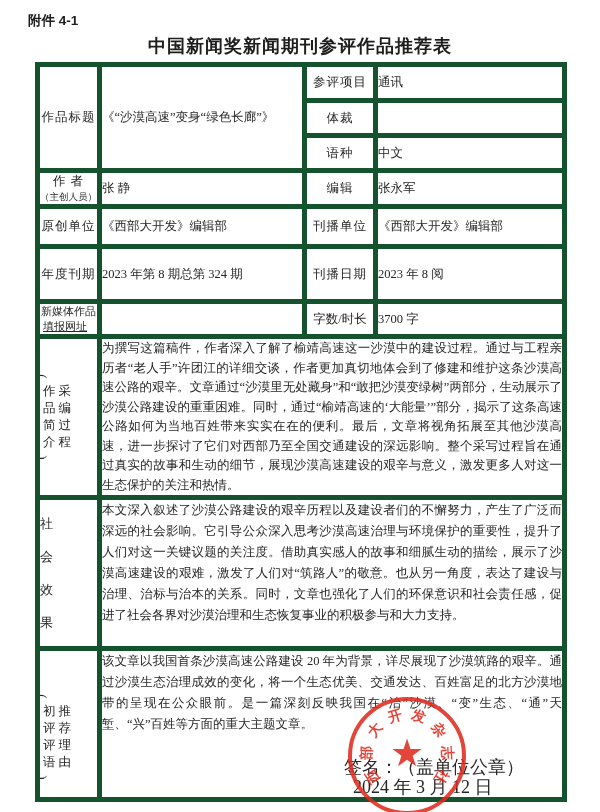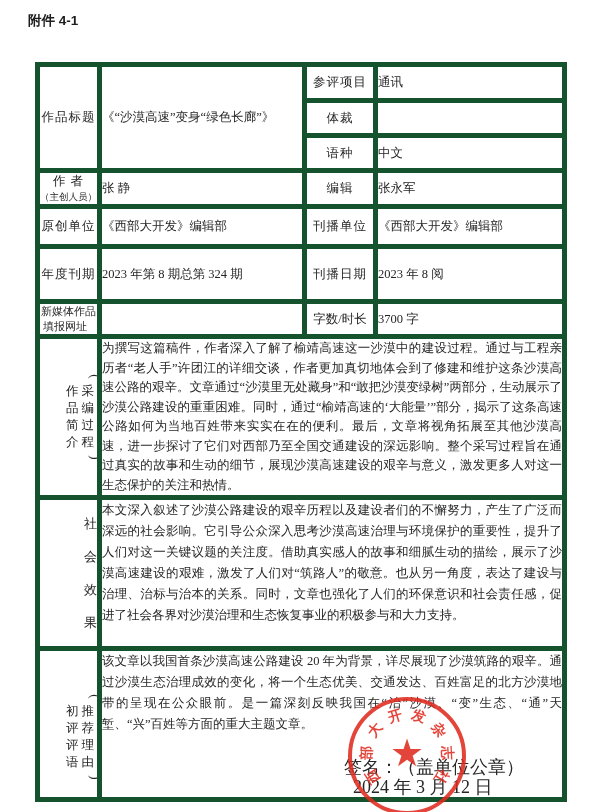--- a/index.html
+++ b/index.html
@@ -42,21 +42,21 @@
   td.lbl .sub{font-size:9.5px;letter-spacing:0;margin-top:1px;}
   td.val{text-align:left;vertical-align:middle;font-size:12.5px;}
   td.para{
     text-align:justify;vertical-align:top;
     padding:5px 10px 4px 10px;
     line-height:19.5px;
     font-size:12.5px;
   }
   td.para.loose{line-height:21px;}
   .vertlbl{
-    display:flex;flex-direction:column;align-items:flex-end;justify-content:center;
+    display:flex;flex-direction:column;align-items:flex-start;justify-content:center;
     height:100%;
   }
   .vertlbl .line{font-size:12.5px;line-height:17px;letter-spacing:3px;text-indent:3px;}
   .vertlbl .chr{font-size:13px;line-height:24px;letter-spacing:0;}
   .vertlbl .bracket{
     display:inline-block;
     transform:rotate(90deg);
     font-size:13px;line-height:13px;height:13px;
   }
   td.reco-cell{position:relative;}
@@ -95,20 +95,21 @@
     font-family:"Liberation Sans","DejaVu Sans",sans-serif;
   }
 </style>
 </head>
 <body>
 
 <div class="page">
 
   <div class="attachment">附件 4-1</div>
 
+  <div class="title">中国新闻奖新闻期刊参评作品推荐表</div>
 
   <table class="form-table">
     <colgroup>
       <col style="width:62px">
         <col style="width:205px">
         <col style="width:71px">
         <col style="width:189px">
     </colgroup>
     <tbody>
       <tr style="height:36px">
@@ -142,21 +143,21 @@
       </tr>
       <tr style="height:55px">
         <td class="lbl">年度刊期</td>
         <td class="val">2023 年第 8 期总第 324 期</td>
         <td class="lbl">刊播日期</td>
         <td class="val">2023 年 8 阅</td>
       </tr>
       <tr style="height:34px">
         <td class="lbl" style="font-size:11px;letter-spacing:0;">
           <div>新媒体作品</div>
-          <div style="text-align:left;padding-left:3px;">填报网址</div>
+          <div style="text-align:left;padding-left:3px;text-decoration:underline;">填报网址</div>
         </td>
         <td class="val"></td>
         <td class="lbl" style="letter-spacing:0;">字数/时长</td>
         <td class="val">3700 字</td>
       </tr>
       <tr style="height:137px">
         <td>
           <div class="vertlbl">
             <span class="bracket">(</span>
             <span class="line">作采</span>

